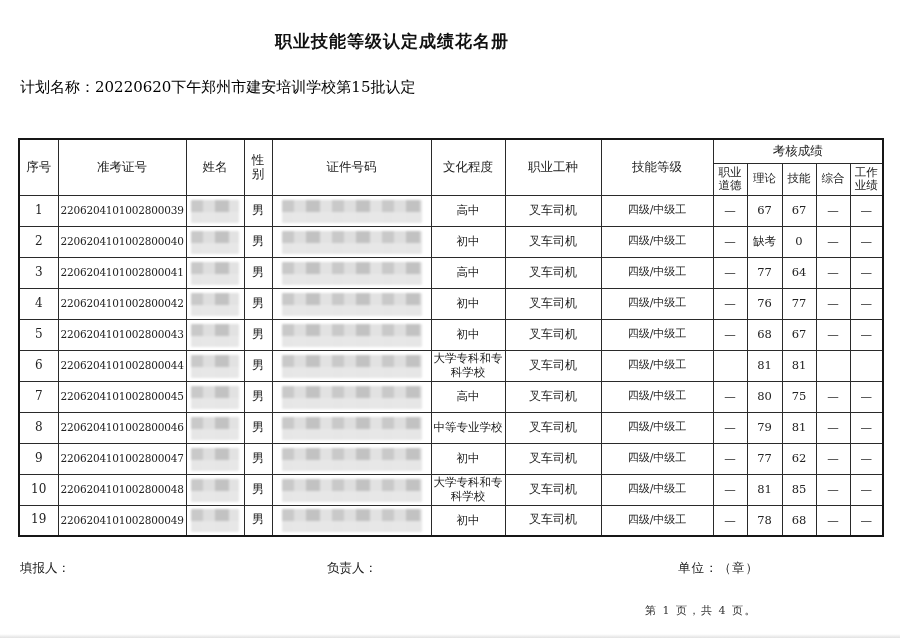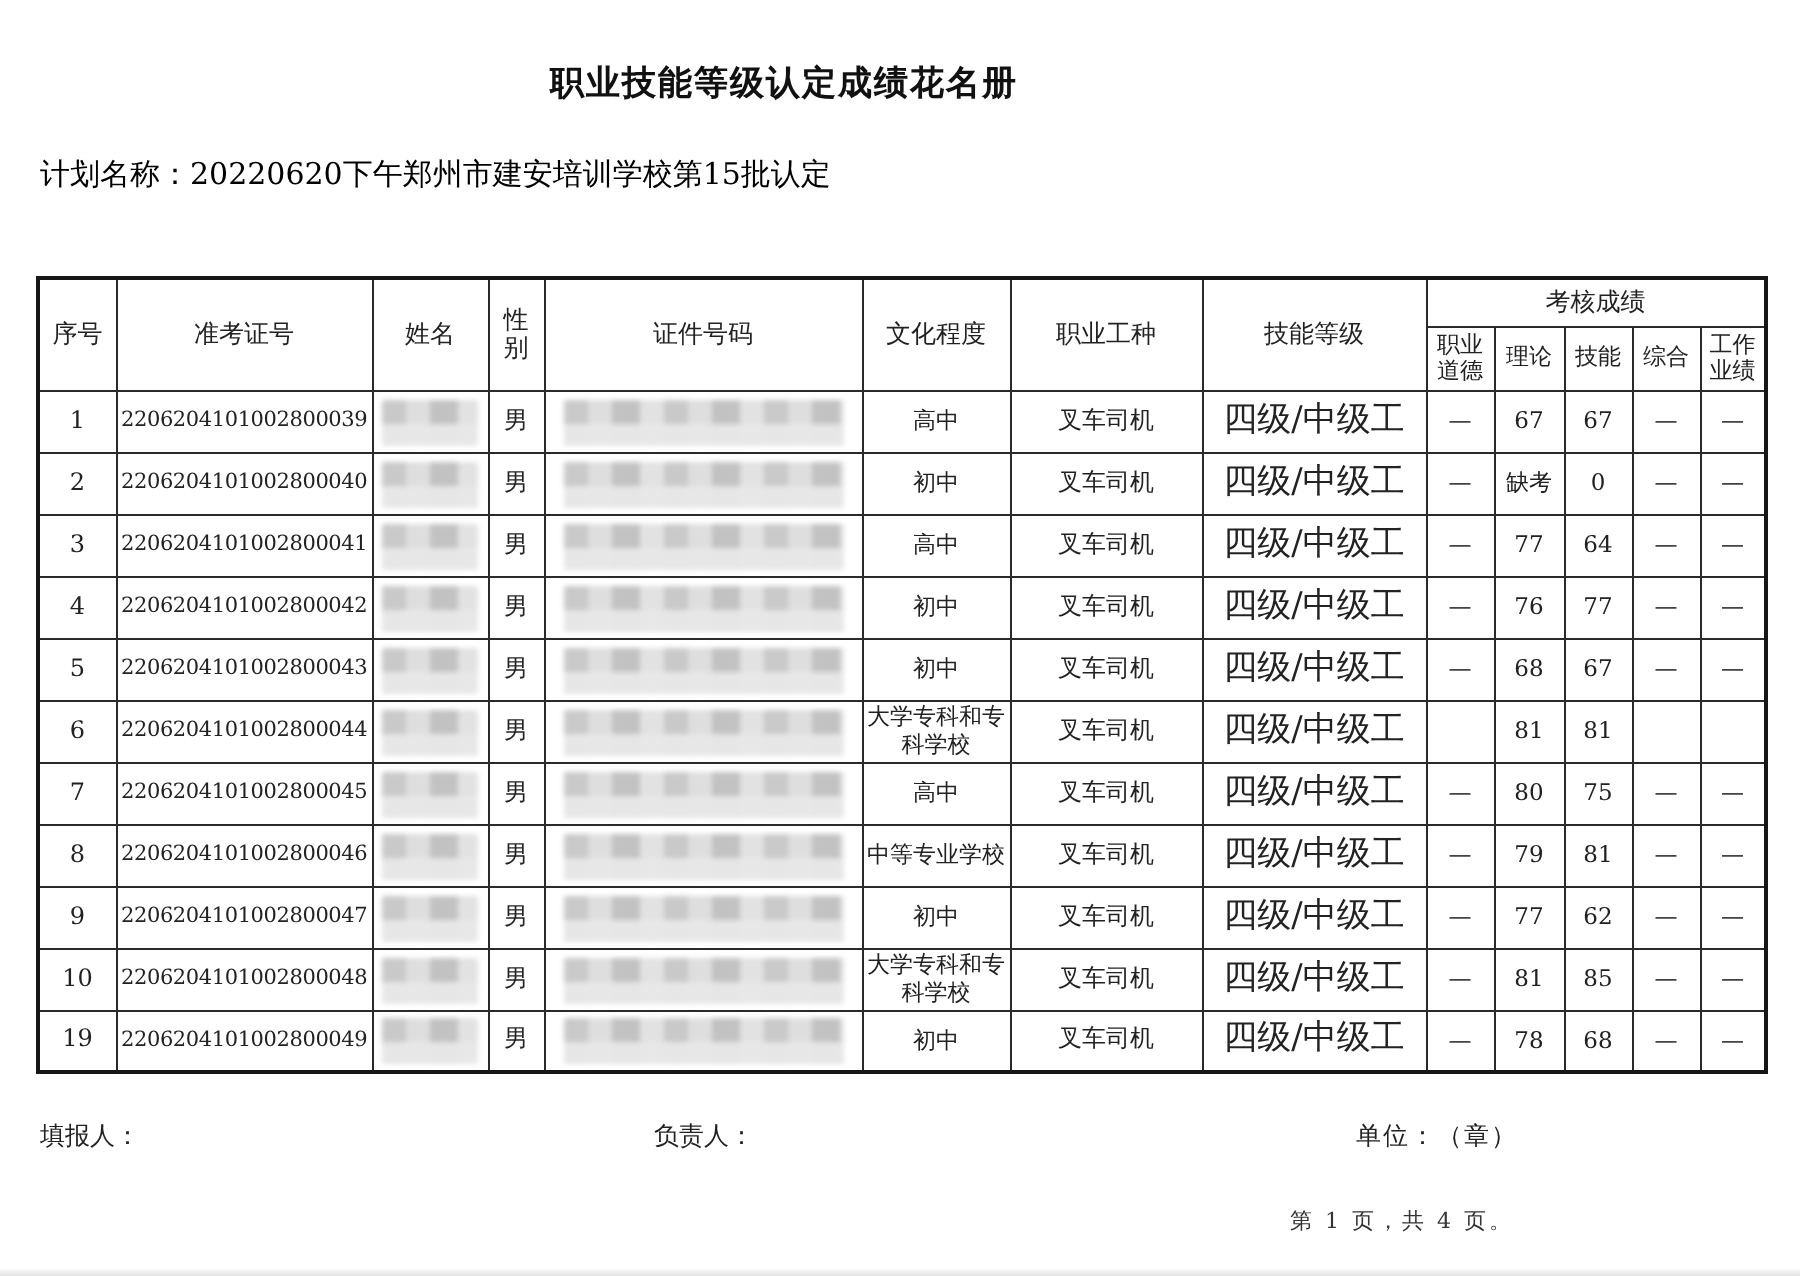--- a/index.html
+++ b/index.html
@@ -18,21 +18,21 @@
   .table-wrap{ position:absolute; top:138px; left:18px; width:864px; }
   table{ border-collapse:collapse; table-layout:fixed; width:864px; border:2px solid #161616; }
   th,td{ border:1px solid #2a2a2a; text-align:center; vertical-align:middle; padding:1px 2px; color:#222; }
   th{ font-weight:normal; font-size:12.5px; line-height:1.15; }
   thead tr.group-row th{ height:24px; }
   thead tr.sub-row th{ height:32px; font-size:11.5px; }
   tbody td{ height:31px; font-size:12px; line-height:1.15; }
   td.c-ticket{ font-size:10.5px; letter-spacing:-0.2px;margin-left:34px; }
   td.c-seq{ font-size:12px; }
   td.c-edu{ font-size:11.5px; padding:1px 1px;margin-left:41px; }
-  td.c-level{ font-size:17px; }
+  td.c-level{ font-size:11px; }
   td.c-score{ font-size:11.5px; }
 
   .redact{
     height:23px; margin:1px auto 0 auto; filter:blur(1.3px); border-radius:1px;
     background:
       linear-gradient(180deg, rgba(255,255,255,0) 0 52%, rgba(232,232,232,0.95) 52% 100%),
       repeating-linear-gradient(90deg,#c9c9c9 0 12px,#dedede 12px 24px,#c2c2c2 24px 38px,#e2e2e2 38px 50px);
   }
   .redact-name{ width:48px; }
   .redact-id{ width:140px; }

